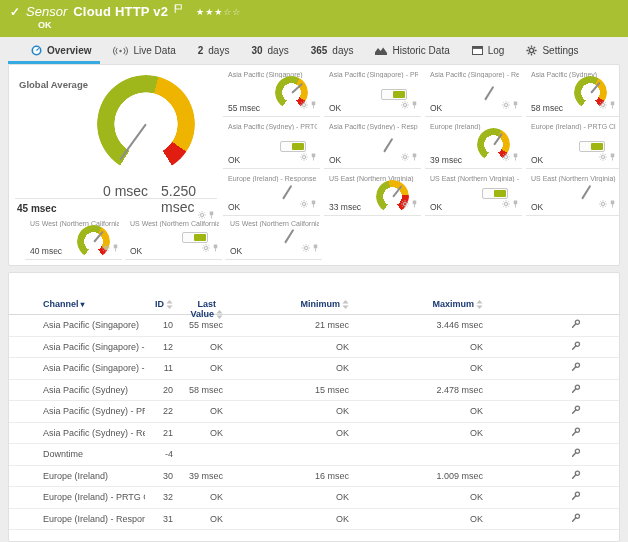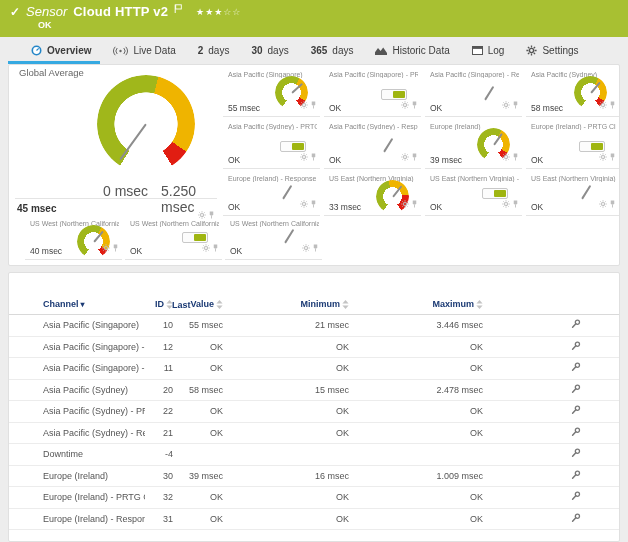--- a/index.html
+++ b/index.html
@@ -34,21 +34,21 @@
   #gauges{top:64px;height:202px}
   #table-panel{top:272px;height:270px;overflow:hidden}
 
   
   .tile{position:absolute;border-bottom:1px solid #e4e4e4}
   .tile .tlabel{position:absolute;top:4px;left:5px;right:3px;font-size:7px;color:#8a8a8a;white-space:nowrap;overflow:hidden}
   .tile .tvalue{position:absolute;left:5px;bottom:3px;font-size:8.5px;color:#444}
   .tile .ticons{position:absolute;right:3px;bottom:3px;display:flex;gap:2px;color:#bdbdbd;align-items:center}
 
   .big-tile{border-bottom:none}
-  .big-tile .glabel{position:absolute;top:0;left:8px;font-size:9.5px;font-weight:normal;color:#666}
+  .big-tile .glabel{position:absolute;top:12px;left:8px;font-size:9.5px;font-weight:bold;color:#666}
   .big-tile .divider{position:absolute;left:4px;right:4px;top:131px;border-top:1px solid #e4e4e4}
   .big-tile .bvalue{position:absolute;left:6px;top:136px;font-size:10px;font-weight:bold;color:#333}
   .big-tile .ticons{bottom:auto;top:138px;right:6px}
   .axis-label{position:absolute;font-size:14px;color:#555}
 
   .gwrap{position:absolute}
   .gring{position:absolute;inset:0;border-radius:50%;
          -webkit-mask:radial-gradient(closest-side,transparent 0 var(--hole),#000 calc(var(--hole) + 1%));
          mask:radial-gradient(closest-side,transparent 0 var(--hole),#000 calc(var(--hole) + 1%));}
   .needle{position:absolute;left:calc(50% - 1px);bottom:50%;width:2px;background:#8d8d8d;transform-origin:50% 100%;border-radius:1px}
@@ -62,21 +62,21 @@
   .c1{width:102px;padding-left:34px;text-align:left;white-space:nowrap;overflow:hidden}
   .t-head .c1{width:136px;padding-left:34px}
   .t-row .c1{width:136px}
   .c2{width:28px;text-align:right}
   .c3{width:50px;text-align:right}
   .c4{width:126px;text-align:right}
   .c5{width:134px;text-align:right}
   .c6{flex:1;display:flex;justify-content:flex-end;padding-right:38px;color:#777}
   .hcell{display:flex;justify-content:flex-end;gap:2px;align-items:flex-start}
   .t-head .c1.hcell{justify-content:flex-start}
-  .twolines{display:flex;flex-direction:row;align-items:center;line-height:10px}
+  .twolines{display:flex;flex-direction:column;align-items:center;line-height:10px}
   .sorticon{margin-top:1px;color:#b5b5b5}
   .caret{color:var(--navy);font-size:8px;margin-top:1px}
 </style>
 </head>
 <body>
 
 <div class="topbar">
   <div class="row1">
     <span class="check">✓</span>
     <span class="kind">Sensor</span>

